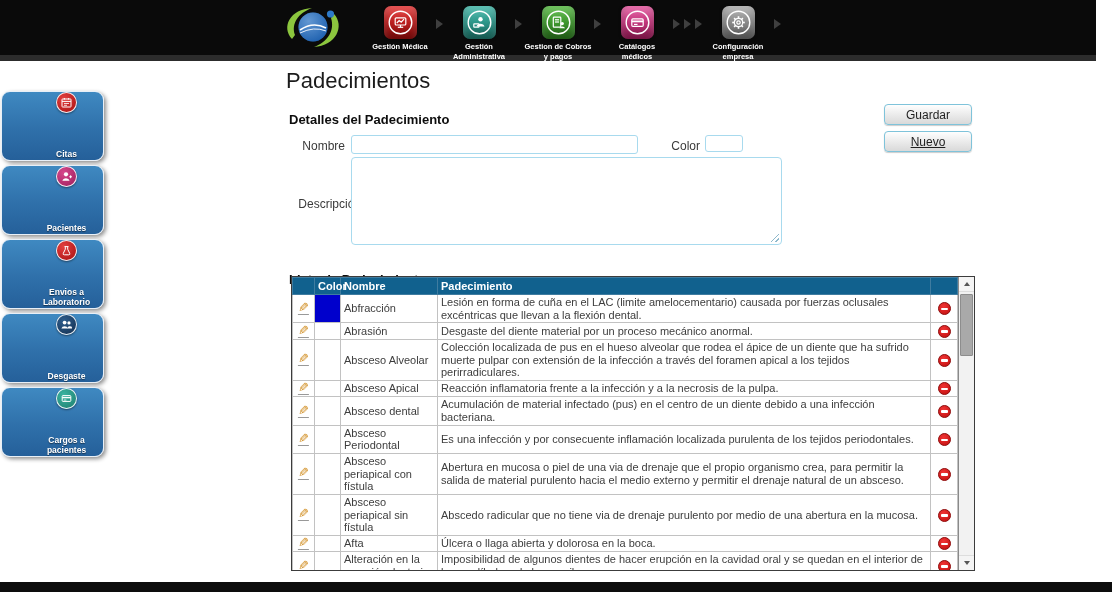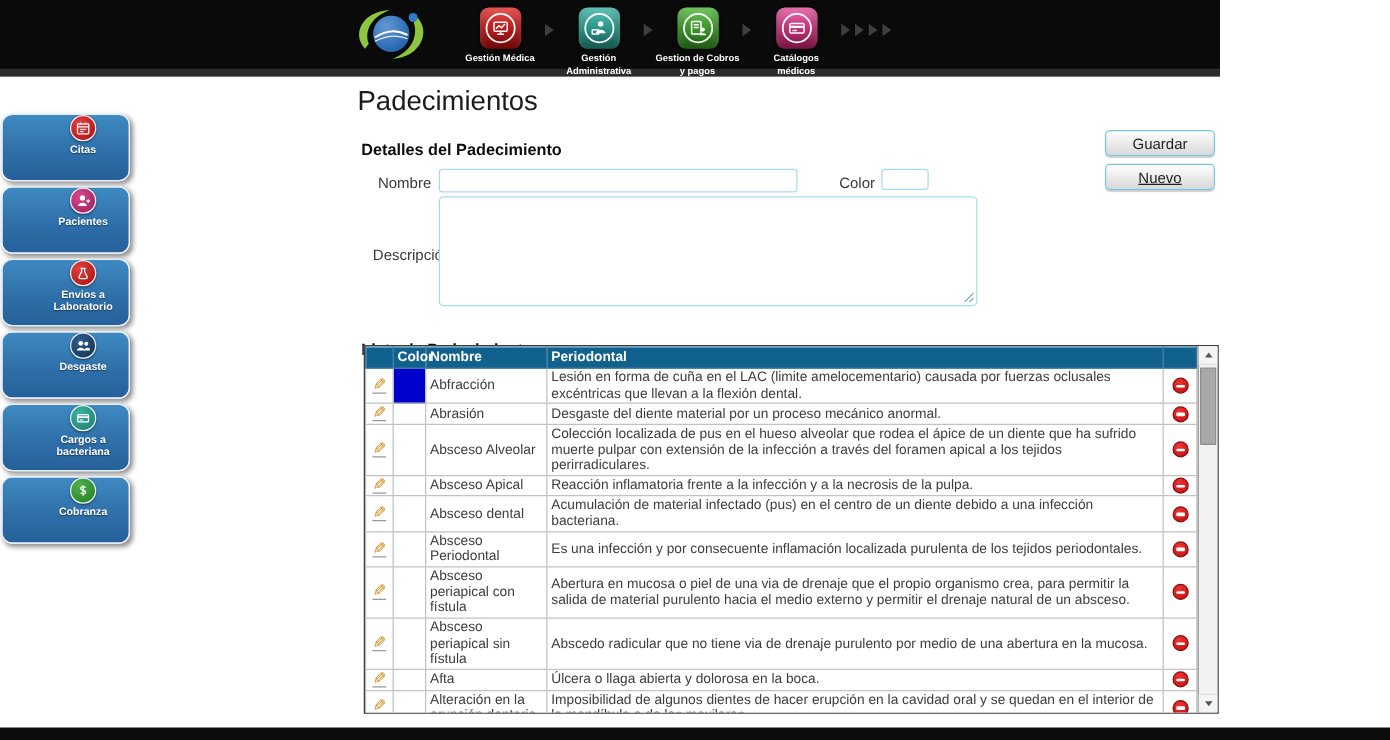--- a/index.html
+++ b/index.html
@@ -1,44 +1,44 @@
 <!DOCTYPE html>
 <html><head>
 <meta charset="utf-8">
 <style>
   * { margin:0; padding:0; box-sizing:border-box; }
   html,body { width:1112px; height:592px; overflow:hidden; background:#fff;
     font-family:"Liberation Sans", sans-serif; position:relative; }
 
   
-  .topbar { position:absolute; top:0; left:0; width:976px; height:61px;
+  .topbar { position:absolute; top:0; left:0; width:1096px; height:61px;
     background:#0a0a0a; border-bottom:1px solid #000; }
   .topbar-strip { position:absolute; top:55px; left:0; width:100%; height:6px; background:#2c2c2c; }
   .logo { position:absolute; left:276px; top:1px; }
   .nav { position:absolute; left:366px; top:6px; display:flex; align-items:flex-start; }
   .nav-item { width:68px; display:flex; flex-direction:column; align-items:center; cursor:pointer; }
   .nav-icon { width:33px; height:33px; border-radius:7px; display:flex; align-items:center; justify-content:center;
     box-shadow: inset 0 8px 8px rgba(255,255,255,.18), inset 0 -8px 10px rgba(0,0,0,.30), 0 0 3px rgba(0,0,0,.6); }
   .nav-label { margin-top:3px; font-size:7.5px; font-weight:bold; color:#fff; text-align:center; line-height:1.3; }
   .nav-arrow { width:0; height:0; border-left:7px solid #3f3f3f; border-top:5px solid transparent;
     border-bottom:5px solid transparent; margin:13px 2px 0 2px; }
   .c-medica { background:linear-gradient(#e03030,#9c0d0d); }
   .c-admin  { background:linear-gradient(#3db3a4,#1f7d72); }
   .c-cobros { background:linear-gradient(#52b53e,#2d7d1f); }
   .c-catmed { background:linear-gradient(#e05099,#a81d60); }
   .c-catadm { background:linear-gradient(#46a0dd,#1c6399); }
   .c-param  { background:linear-gradient(#f08a3c,#c55a12); }
   .c-config { background:linear-gradient(#a9a9a9,#6f6f6f); }
 
   
   .sidebar { position:absolute; left:1px; top:91px; width:103px; }
-  .side-btn { position:relative; height:54px; margin-bottom:4px; border-radius:9px;
+  .side-btn { position:relative; height:70px; margin-bottom:4px; border-radius:9px;
     background:linear-gradient(180deg,#3f89c1 0%,#2f70aa 55%,#25609a 100%);
     border:1px solid #e7eff7; box-shadow:2px 2px 4px rgba(0,0,0,.45);
-    display:flex; flex-direction:column; align-items:center; justify-content:flex-start; gap:2px; cursor:pointer;padding-left:28px; }
+    display:flex; flex-direction:column; align-items:center; justify-content:space-between; gap:2px; cursor:pointer;padding-left:28px; }
   .side-icon { width:21px; height:21px; border-radius:50%; display:flex; align-items:center; justify-content:center;
     border:1px solid rgba(255,255,255,.9); box-shadow:0 1px 2px rgba(0,0,0,.45); }
   .i-citas, .i-exped, .i-envios { background:radial-gradient(circle at 35% 30%, #e24040, #a80f0f); }
   .i-pacientes { background:radial-gradient(circle at 35% 30%, #d6488c, #9c1d5c); }
   .i-clientes { background:radial-gradient(circle at 35% 30%, #2e5d8c, #132f50); }
   .i-cargos { background:radial-gradient(circle at 35% 30%, #3bb3a0, #1d7d6e); }
   .i-cobranza { background:radial-gradient(circle at 35% 30%, #4db04a, #1f7d24); }
   .side-label { font-size:8.5px; font-weight:bold; color:#fff; text-align:center; line-height:1.15; padding:0 3px;
     text-shadow:0 1px 1px rgba(0,0,0,.5); }
 
@@ -177,20 +177,40 @@
         </svg>
       </div>
       <div class="nav-label">Catálogos médicos</div>
     </div>
     <div class="nav-arrow"></div>
 
     <div class="nav-arrow"></div>
 
     <div class="nav-arrow"></div>
 
+    <div class="nav-item">
+      <div class="nav-icon c-config">
+        <svg width="27" height="27" viewBox="0 0 27 27" fill="none" stroke="#fff" stroke-width="1.2">
+          <circle cx="13.5" cy="13.5" r="11.3" stroke-width="1.4"></circle>
+          <circle cx="13.5" cy="13.5" r="4.2"></circle>
+          <circle cx="13.5" cy="13.5" r="1.7"></circle>
+          <g stroke-width="1.6">
+            <line x1="13.5" y1="7.2" x2="13.5" y2="9.2"></line>
+              <line x1="13.5" y1="17.8" x2="13.5" y2="19.8"></line>
+            <line x1="7.2" y1="13.5" x2="9.2" y2="13.5"></line>
+              <line x1="17.8" y1="13.5" x2="19.8" y2="13.5"></line>
+            <line x1="9.1" y1="9.1" x2="10.5" y2="10.5"></line>
+              <line x1="16.5" y1="16.5" x2="17.9" y2="17.9"></line>
+            <line x1="9.1" y1="17.9" x2="10.5" y2="16.5"></line>
+              <line x1="16.5" y1="10.5" x2="17.9" y2="9.1"></line>
+          </g>
+        </svg>
+      </div>
+      <div class="nav-label">Configuración empresa</div>
+    </div>
     <div class="nav-arrow"></div>
   </div>
 </div>
 
 <div class="sidebar">
   <div class="side-btn">
     <div class="side-icon i-citas">
       <svg width="13" height="13" viewBox="0 0 13 13" fill="none" stroke="#fff" stroke-width="1">
         <rect x="2" y="3" width="9" height="8" rx="0.6"></rect>
           <line x1="2" y1="5.4" x2="11" y2="5.4"></line>
@@ -234,30 +254,21 @@
     <div class="side-label">Desgaste</div>
   </div>
   <div class="side-btn">
     <div class="side-icon i-cargos">
       <svg width="13" height="13" viewBox="0 0 13 13" fill="none" stroke="#fff" stroke-width="1">
         <rect x="2.2" y="3.6" width="8.6" height="5.8" rx="0.7"></rect>
         <line x1="2.2" y1="5.6" x2="10.8" y2="5.6" stroke-width="1.4"></line>
         <line x1="3.8" y1="8" x2="6.4" y2="8" stroke-width="0.8"></line>
       </svg>
     </div>
-    <div class="side-label">Cargos a bacteriana</div>
-  </div>
-  <div class="side-btn">
-    <div class="side-icon i-cobranza">
-      <svg width="13" height="13" viewBox="0 0 13 13" fill="none" stroke="#fff" stroke-width="1">
-        <path d="M8.4,4.2 c0,-1 -3.8,-1.3 -3.8,0.5 c0,1.8 3.8,1.1 3.8,3 c0,1.8 -3.8,1.5 -3.8,0.4"></path>
-        <line x1="6.5" y1="2.4" x2="6.5" y2="10.6"></line>
-      </svg>
-    </div>
-    <div class="side-label">Cobranza</div>
+    <div class="side-label">Cargos a pacientes</div>
   </div>
 </div>
 
 <div class="page-title">Padecimientos</div>
 <div class="section-heading h-detalles">Detalles del Padecimiento</div>
 
 <span class="form-label l-nombre">Nombre</span>
 <input class="tb-input in-nombre" type="text" value="" style="">
 <span class="form-label l-color">Color</span>
 <input class="tb-input in-color" type="text" value="" style="">
@@ -279,21 +290,21 @@
           <col class="col-color">
           <col class="col-nombre">
           <col>
           <col class="col-del">
       </colgroup>
       <thead>
         <tr>
           <th></th>
           <th>Color</th>
           <th>Nombre</th>
-          <th>Periodontal</th>
+          <th>Padecimiento</th>
           <th></th>
         </tr>
       </thead>
       <tbody>
   <tr>
     <td class="cc"><span class="pencil">✎</span></td>
     <td style="background: rgb(0, 0, 204);"></td>
     <td>Abfracción</td>
     <td>Lesión en forma de cuña en el LAC (limite amelocementario) causada por fuerzas oclusales excéntricas que llevan a la flexión dental.</td>
     <td class="cc"><span class="del"></span></td>

